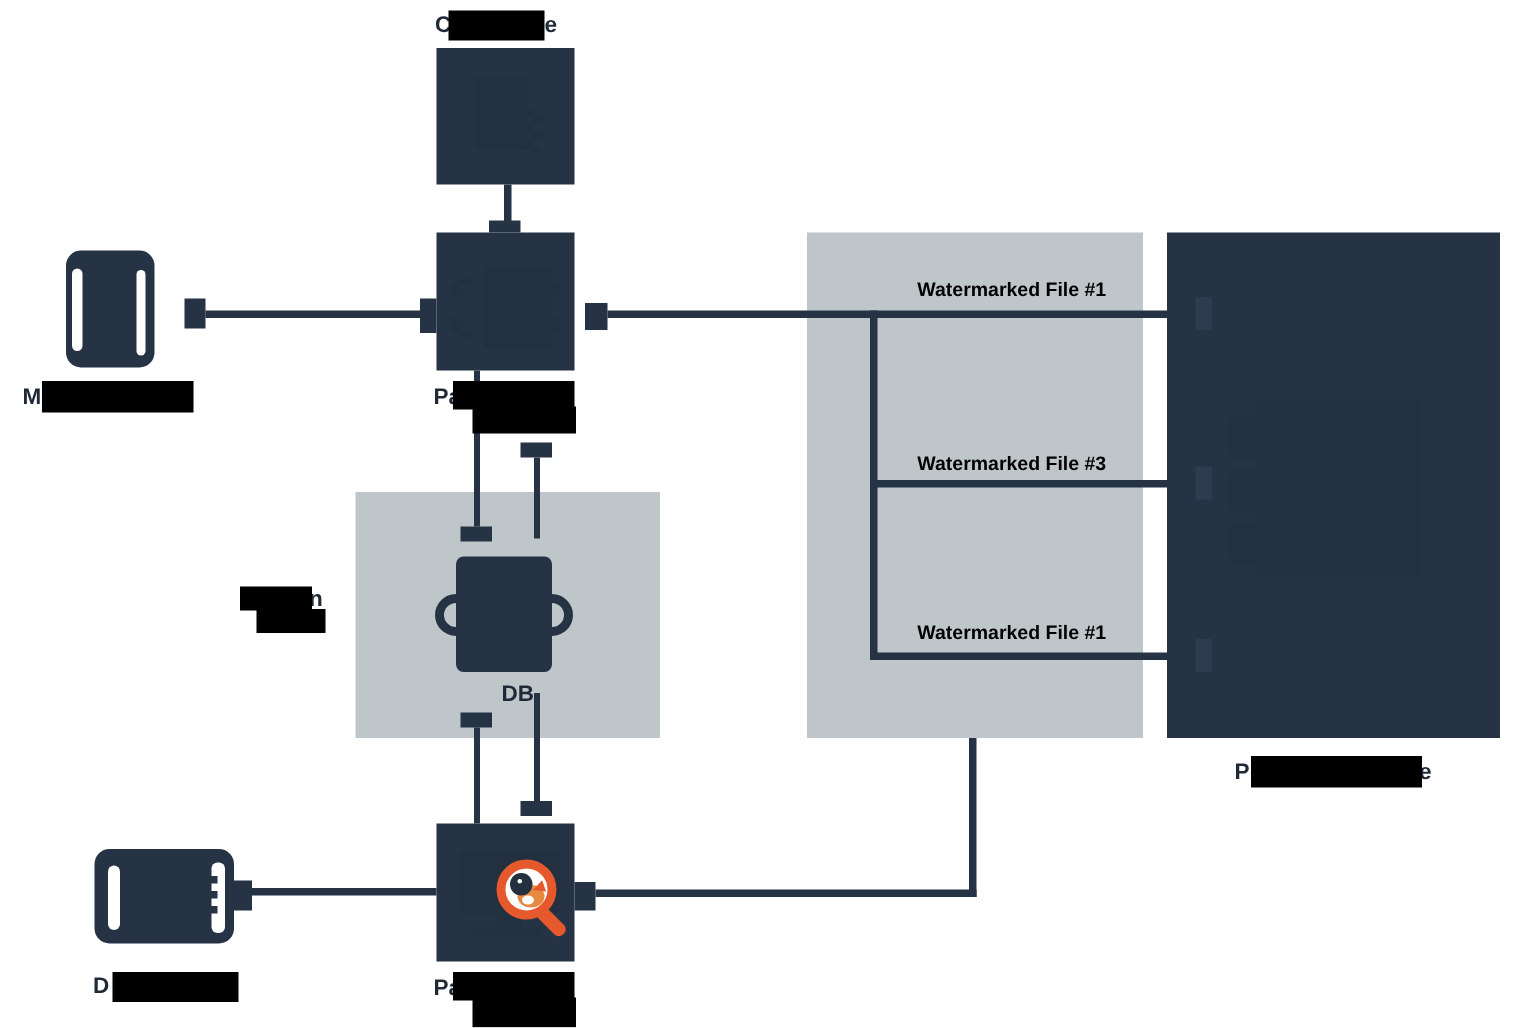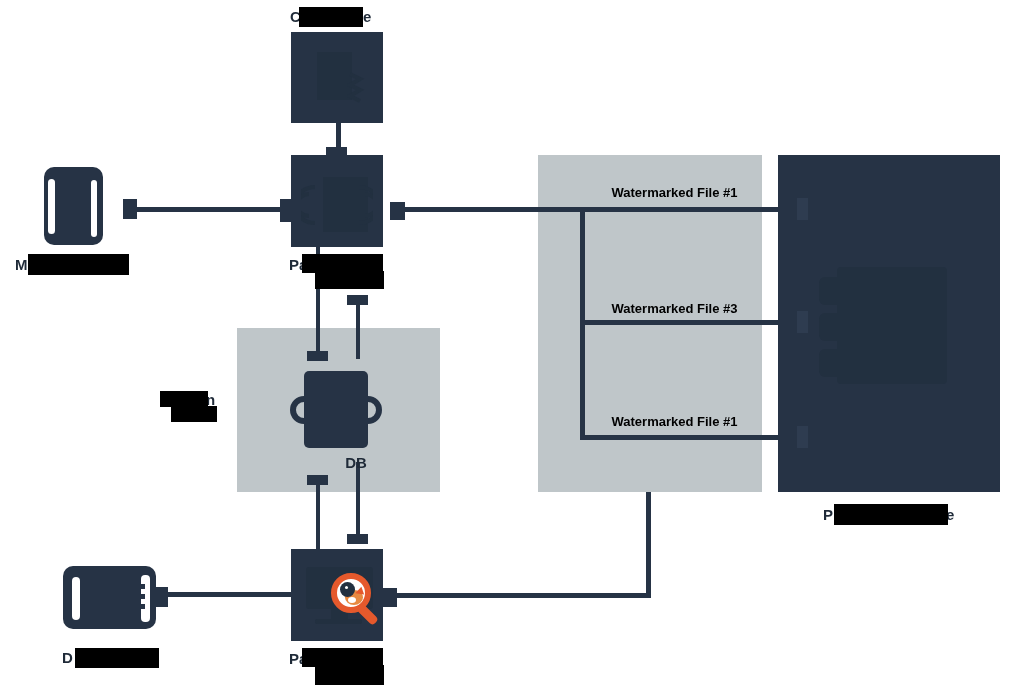--- a/index.html
+++ b/index.html
@@ -72,21 +72,21 @@
 
   <div class="line" style="left:316px;top:247px;width:4px;height:104px;"></div>
   <div class="line" style="left:307px;top:351px;width:21px;height:10px;"></div>
   <div class="line" style="left:347px;top:295px;width:21px;height:10px;"></div>
   <div class="line" style="left:356px;top:305px;width:4px;height:54px;"></div>
 
   <div class="panel" style="left:237px;top:328px;width:203px;height:164px;"></div>
   <div class="handle" style="left:290px;top:396px;"></div>
   <div class="handle" style="left:354px;top:396px;"></div>
   <div class="box" style="left:304px;top:371px;width:64px;height:77px;border-radius:5px;z-index:2;"></div>
-  <div class="lbl" style="left:324px;top:454px;width:32px;text-align:center;margin-left:16px;">DB</div>
+  <div class="lbl" style="left:324px;top:454px;width:32px;text-align:right;">DB</div>
 
   <div class="redact" style="left:160px;top:391px;width:48px;height:16px;"></div>
   <div class="lbl" style="left:206px;top:391px;">n</div>
   <div class="redact" style="left:171px;top:406px;width:46px;height:16px;"></div>
 
   <div class="line" style="left:307px;top:475px;width:21px;height:10px;"></div>
   <div class="line" style="left:316px;top:485px;width:4px;height:64px;"></div>
   <div class="line" style="left:356px;top:462px;width:4px;height:72px;"></div>
   <div class="line" style="left:347px;top:534px;width:21px;height:10px;"></div>
 

